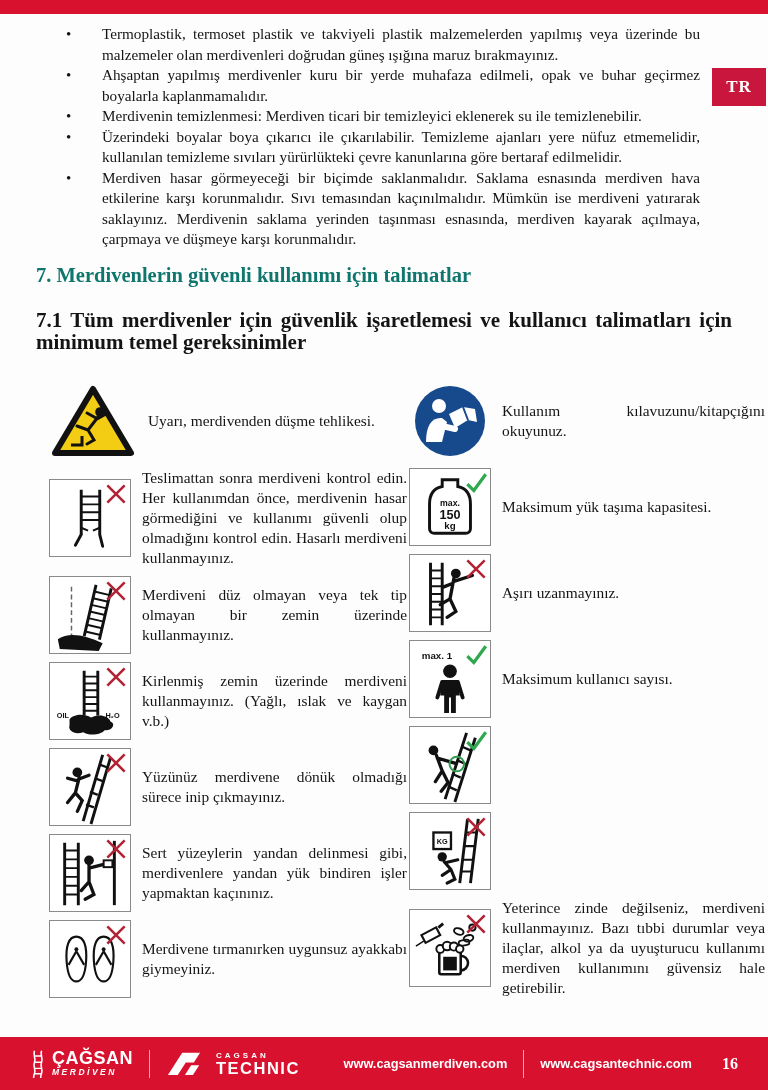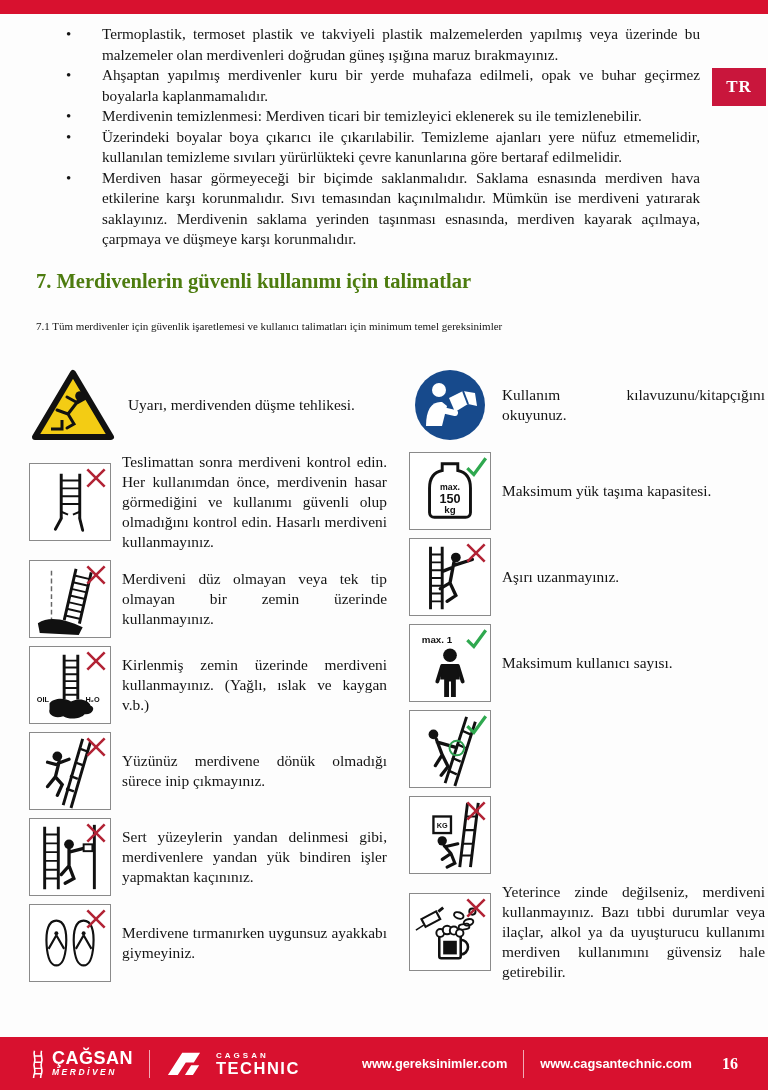--- a/index.html
+++ b/index.html
@@ -6,25 +6,25 @@
   .page{position:relative;width:768px;height:1090px;background:#fdfdfd;margin:0 auto;
         font-family:"Liberation Serif", serif;color:#141414;overflow:hidden;}
   .topbar{position:absolute;top:0;left:0;width:100%;height:14px;background:#D8112F;}
   .tr-tab{position:absolute;top:68px;right:2px;width:54px;height:38px;background:#C9163C;
           color:#fff;display:flex;align-items:center;justify-content:center;
           font-weight:bold;font-size:17px;letter-spacing:1px;}
   .bullets{margin:24px 68px 0 64px;}
   .bullet-item{display:flex;}
   .bullet-dot{flex:0 0 36px;font-size:15px;line-height:20.5px;padding-left:2px;}
   .bullet-text{flex:1;font-size:15.2px;line-height:20.5px;text-align:justify;}
-  .heading{margin:19px 36px 0;color:#4d7c0f;font-size:20.5px;font-weight:bold;line-height:24px;}
-  .subheading{margin:22px 36px 16px;font-size:11px;font-weight:normal;line-height:22px;text-align:justify;}
+  .heading{margin:13px 36px 0;color:#0f766e;font-size:20.5px;font-weight:bold;line-height:24px;}
+  .subheading{margin:22px 36px 16px;font-size:21px;font-weight:bold;line-height:22px;text-align:justify;}
   .picto-area{position:relative;margin-top:29px;height:650px;}
   .pcol{position:absolute;top:0;display:flex;flex-direction:column;gap:8px;}
-  .pcol.left{left:29px;width:358px;}
+  .pcol.left{left:49px;width:358px;}
   .pcol.right{left:409px;width:356px;}
   .prow{display:flex;gap:11px;align-items:center;min-height:78px;}
   .pbox{position:relative;flex:0 0 82px;height:78px;display:flex;align-items:flex-end;justify-content:center;}
   .pbox.bordered{border:1px solid #8a8a8a;background:#fff;box-sizing:border-box;}
   .pbox svg{display:block;}
   .mark{position:absolute;top:1px;right:1px;width:26px;height:26px;}
   .ptext{flex:1;font-size:15.4px;line-height:20px;text-align:justify;}
   .footer{position:absolute;bottom:0;left:0;width:100%;height:53px;background:#D8112F;
           display:flex;align-items:center;box-sizing:border-box;padding:0 30px;color:#fff;
           font-family:"Liberation Sans", sans-serif;}
@@ -352,20 +352,20 @@
       <svg viewBox="0 0 40 28" width="36" height="25">
         <path d="M2 27 L18 2 L38 2 L31 13 L22 13 L13 27 Z" fill="#fff"></path>
         <path d="M24 16 L33 16 L26 27 L17 27 Z" fill="#fff" transform="translate(4 0)"></path>
       </svg>
       <div>
         <div class="t1">CAGSAN</div>
         <div class="t2">TECHNIC</div>
       </div>
     </div>
     <div class="urls">
-      <span class="url">www.gereksinimler.com</span>
+      <span class="url">www.cagsanmerdiven.com</span>
       <div class="fdiv"></div>
       <span class="url">www.cagsantechnic.com</span>
     </div>
     <span class="pageno">16</span>
   </div>
 
 </div>
 
 </body></html>

